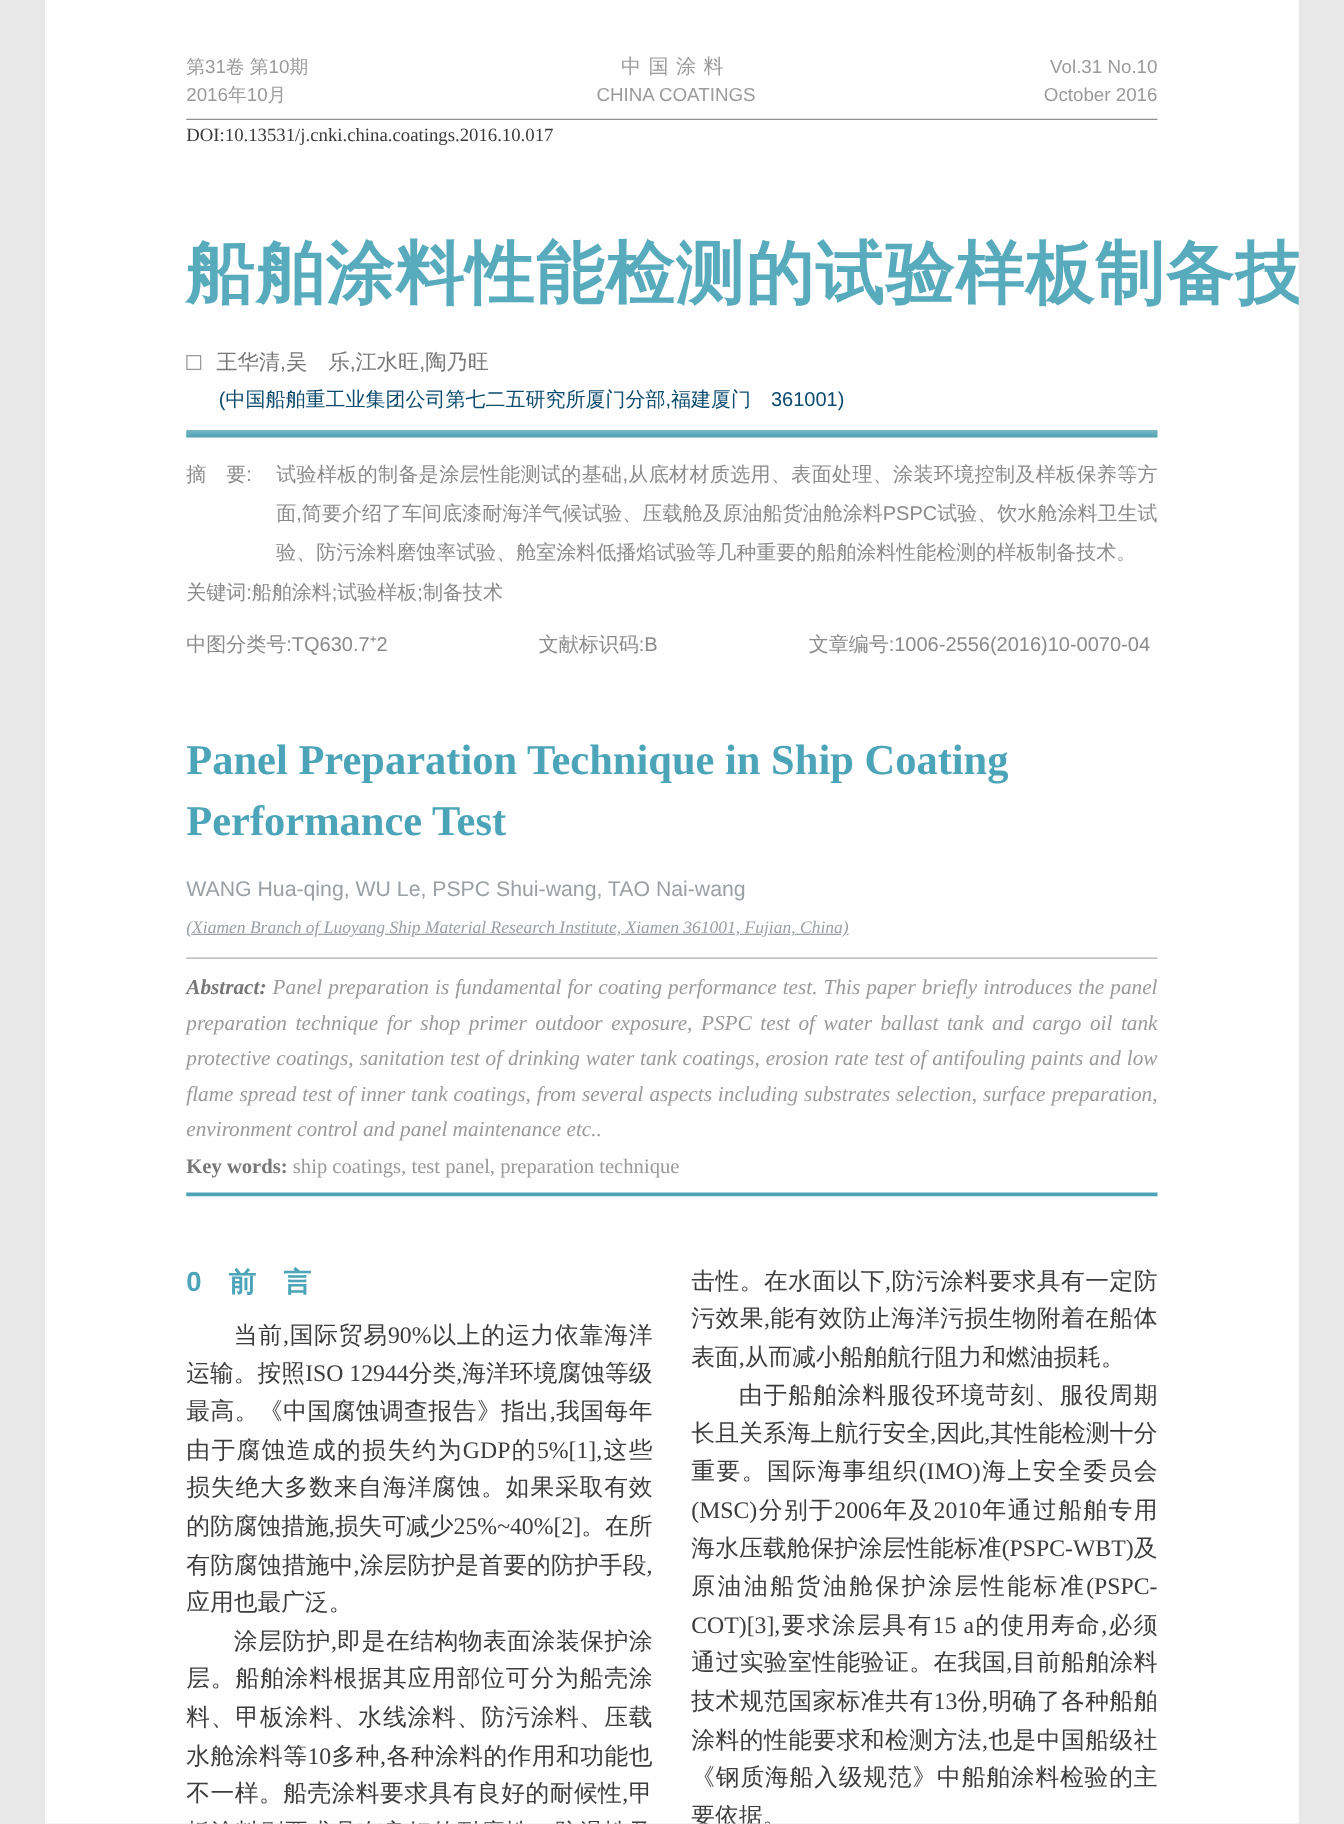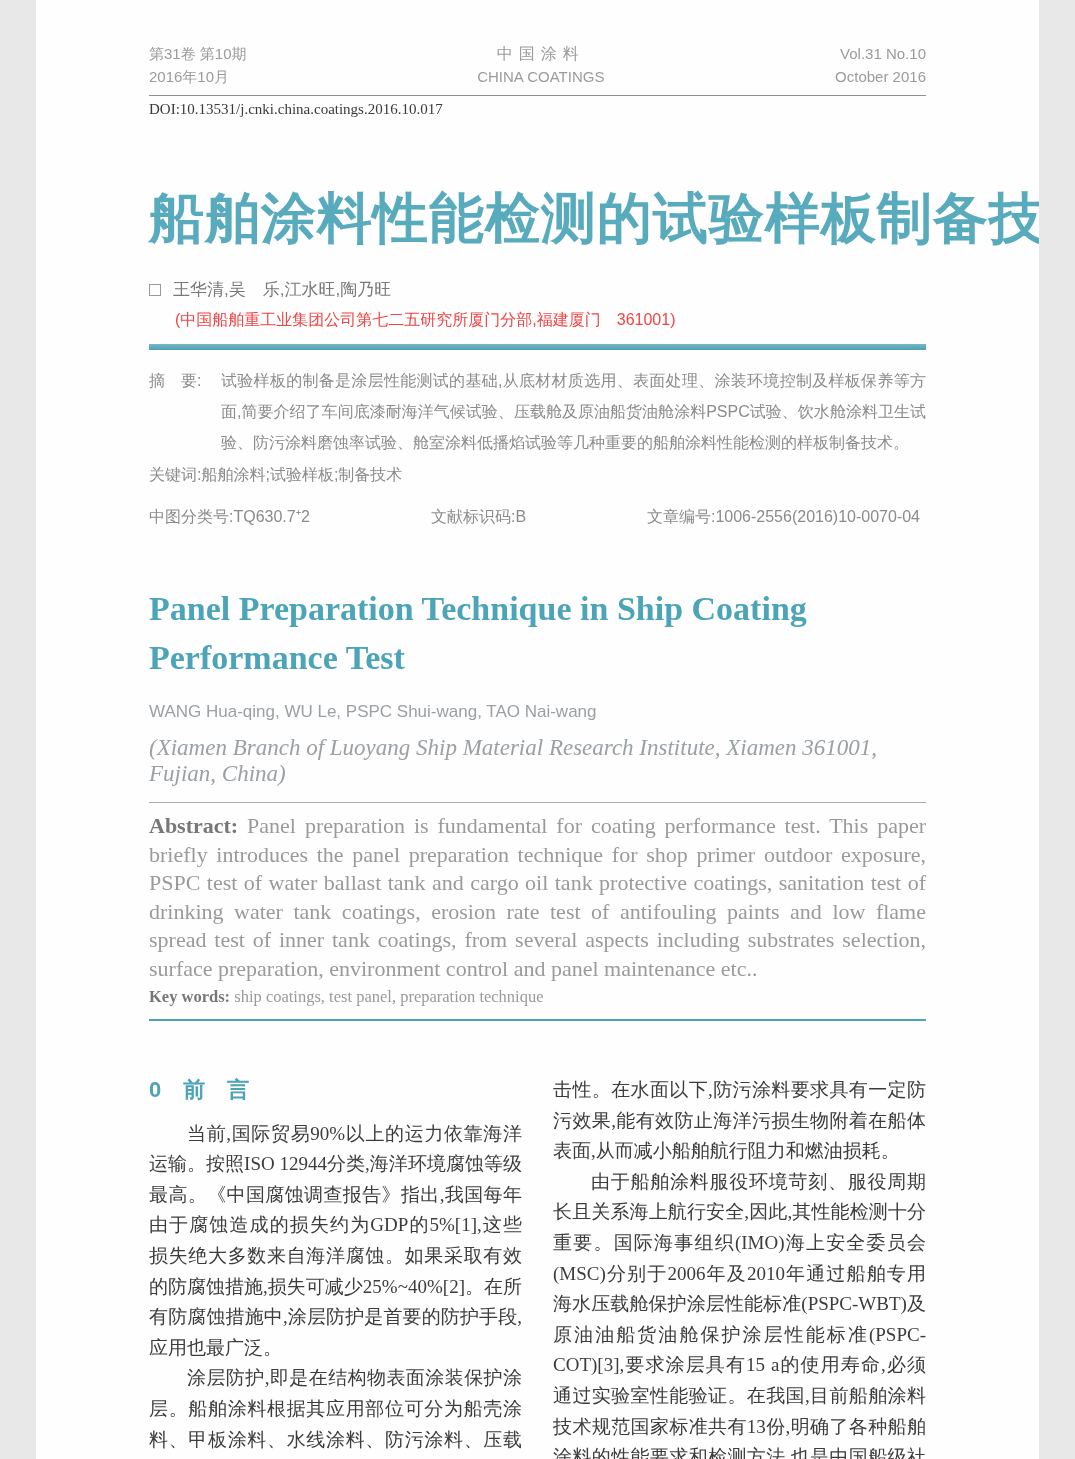--- a/index.html
+++ b/index.html
@@ -16,38 +16,38 @@
   .mh-right { text-align:right; }
   .journal-zh { letter-spacing:6px; font-size:16px; }
   .mh-rule { height:1px; background:#8f8f8f; margin-top:7px; }
   .doi { margin-top:5px; font-size:15px; color:#3a3a3a; font-family:"Liberation Serif", serif; }
   
   .title-zh { margin-top:64px; font-family:"Liberation Sans", sans-serif;
     font-size:55px; font-weight:bold; color:#58abbd; letter-spacing:1px; white-space:nowrap; }
   .authors-zh { margin-top:22px; font-size:17px; color:#787878; display:flex; align-items:center;
     font-family:"Liberation Sans", sans-serif; }
   .author-square { width:12px; height:12px; border:1.5px solid #9a9a9a; display:inline-block; margin-right:12px; }
-  .affil-zh { margin-top:9px; padding-left:26px; font-size:16px; color:#ef4444;
+  .affil-zh { margin-top:9px; padding-left:26px; font-size:16px; color:#0c4a6e;
     font-family:"Liberation Sans", sans-serif; }
   .teal-bar { height:6px; background:linear-gradient(#76b9c6,#4f9fb2); margin-top:13px; }
   
   .abstract-zh { margin-top:15px; font-size:16px; color:#8b8b8b; line-height:31px;
     font-family:"Liberation Sans", sans-serif; }
   .abs-row { display:flex; }
   .abs-label { flex:0 0 72px; }
   .abs-text { flex:1; text-align:justify; }
   .kw-row { margin-top:1px; }
   .meta-row { margin-top:11px; display:flex; justify-content:space-between; padding-right:6px; }
   
   .title-en { margin-top:52px; font-family:"Liberation Serif", serif;
     font-size:34px; font-weight:bold; color:#4ba4b8; line-height:49px; }
   .authors-en { margin-top:20px; font-family:"Liberation Sans", sans-serif; font-size:17px; color:#9aa0a4; }
-  .affil-en { margin-top:13px; font-style:italic; font-size:23px; color:#9aa0a4; }
+  .affil-en { margin-top:13px; font-style:italic; font-size:14px; color:#9aa0a4;text-decoration:underline; }
   .gray-rule { height:1px; background:#adadad; margin-top:15px; }
-  .abstract-en { margin-top:9px; font-size:22px; color:#9a9a9a; line-height:28.5px; text-align:justify; }
+  .abstract-en { margin-top:9px; font-size:17px; color:#9a9a9a; line-height:28.5px; text-align:justify;font-style:italic; }
   .abstract-en b, .keywords-en b { color:#777; }
   .keywords-en { font-size:16.5px; color:#9a9a9a; line-height:28.5px; }
   .teal-rule { height:2.5px; background:#4da4b6; margin-top:7px; }
   
   .columns { margin-top:54px; display:flex; gap:31px; }
   .col { flex:1 1 0; font-size:19px; line-height:30.6px; text-align:justify; color:#3c3c3c; }
   .section-heading { font-family:"Liberation Sans", sans-serif; font-size:22px; font-weight:bold;
     color:#4ba4b8; margin-bottom:13px; }
   .col p { margin:0; }
   .col p.indent { text-indent:2em; }

